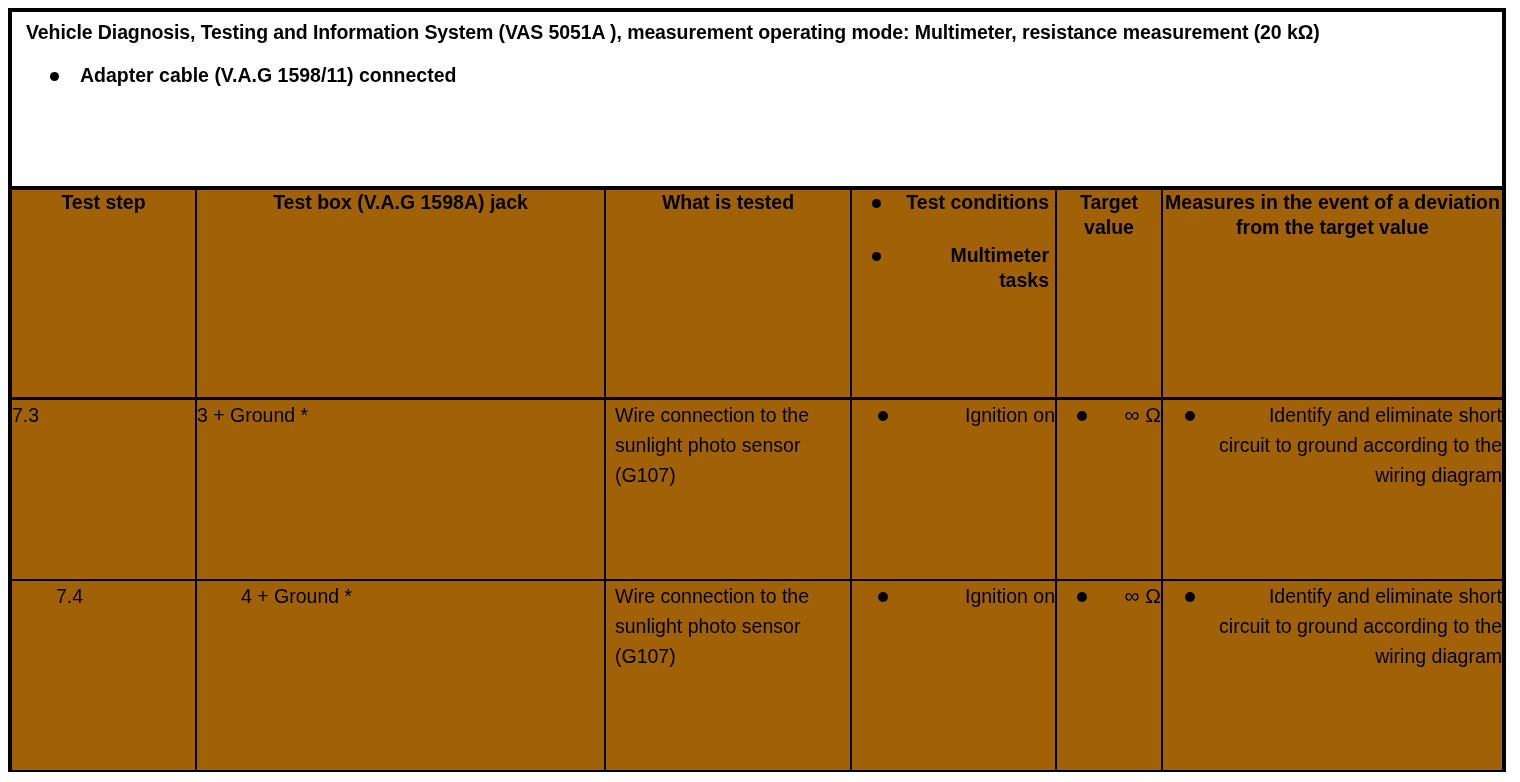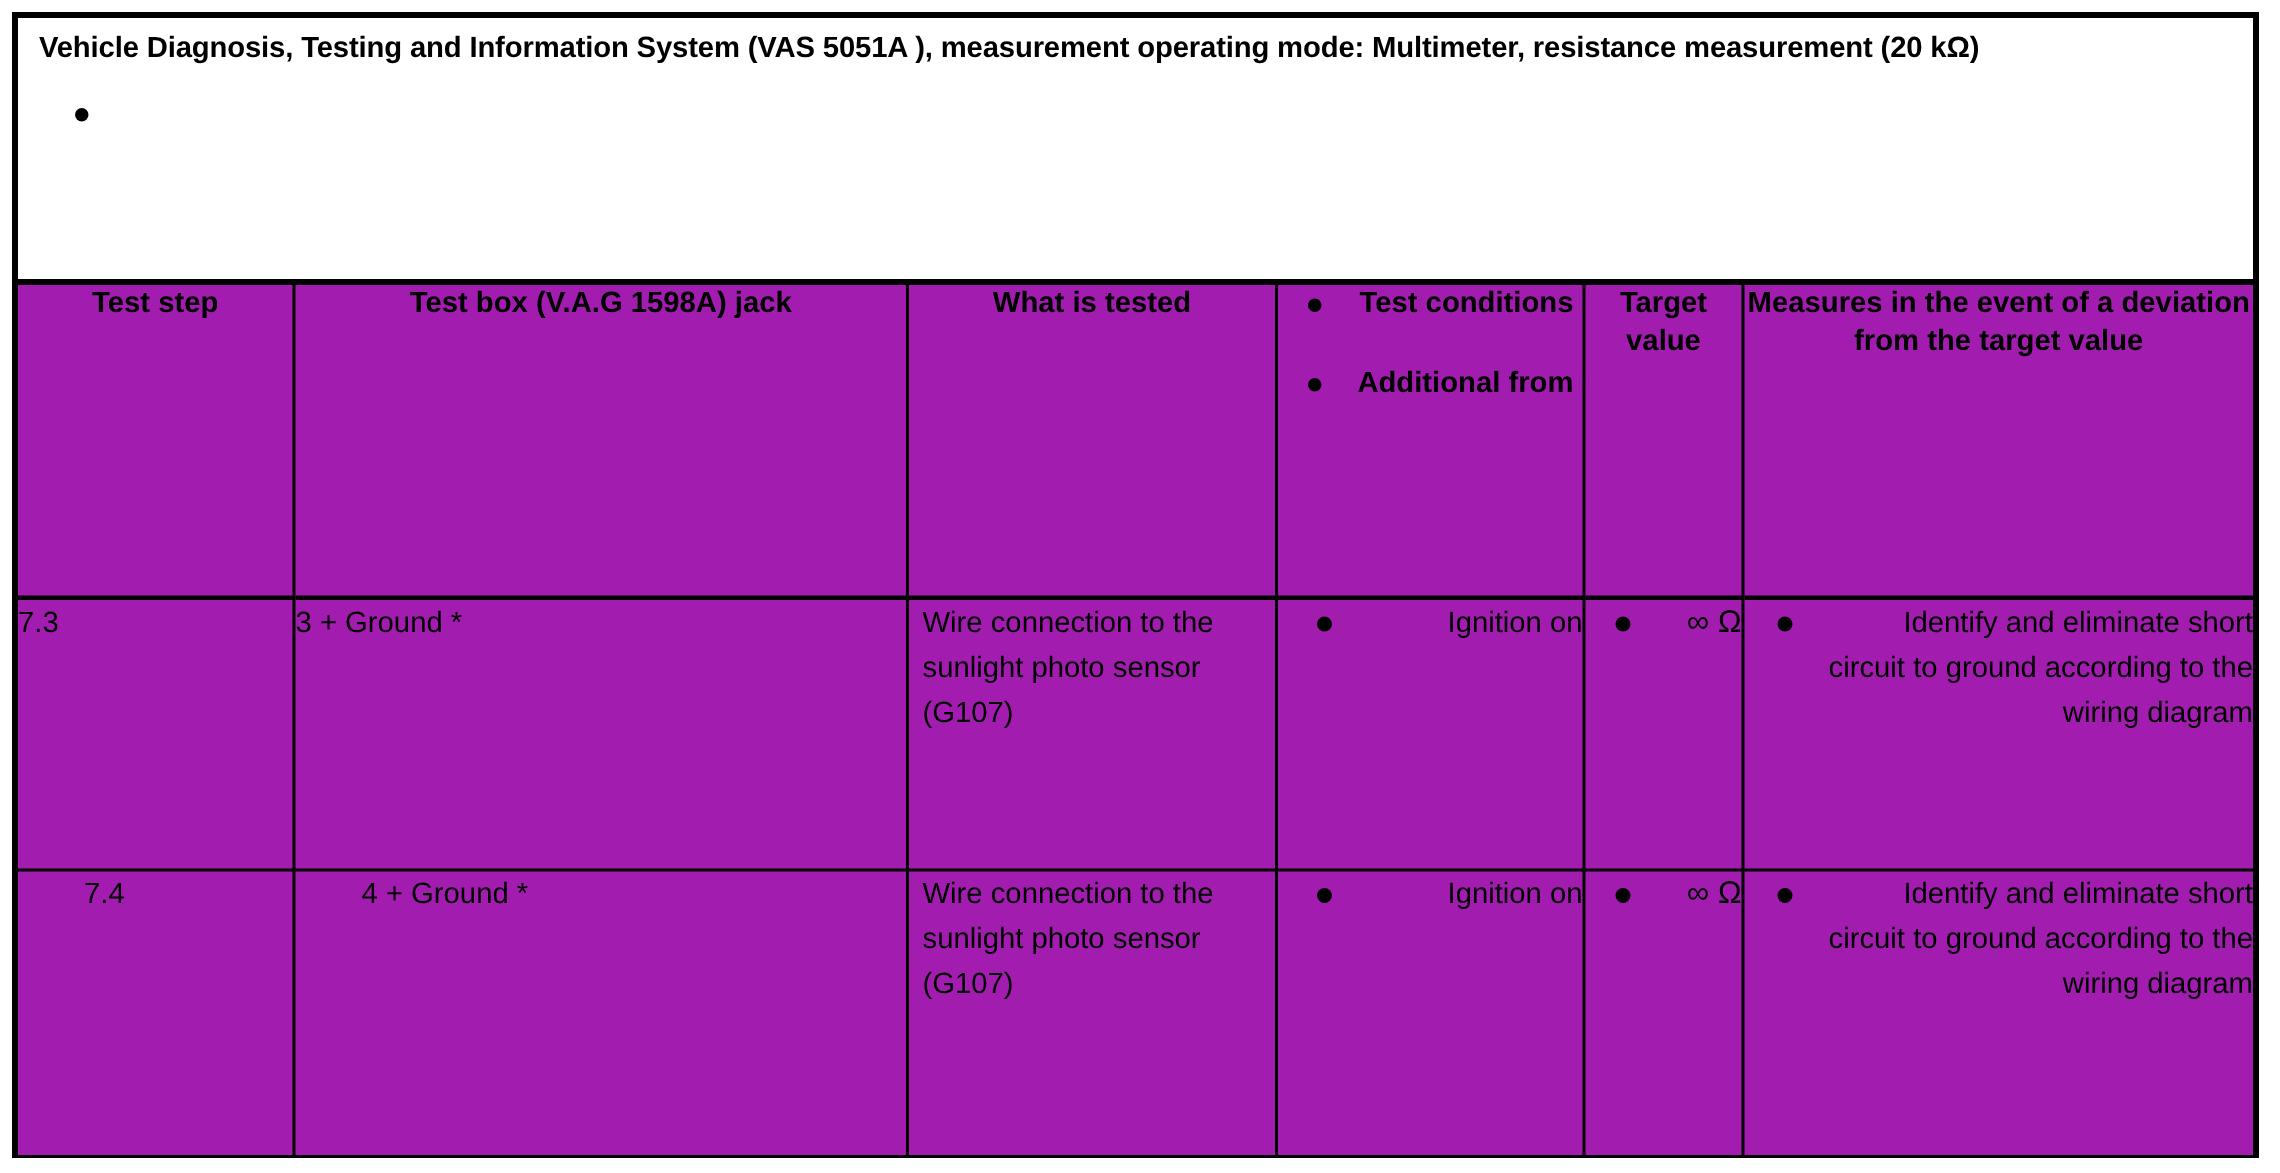--- a/index.html
+++ b/index.html
@@ -73,21 +73,21 @@
   table.vas col.c2 { width: 246px; }
   table.vas col.c3 { width: 205px; }
   table.vas col.c4 { width: 106px; }
   table.vas col.c5 { width: 340px; }
 
   table.vas td, table.vas th {
     border-left: 2px solid #000000;
     border-right: 2px solid #000000;
     vertical-align: top;
     padding: 0;
-    background: #a21caf;
+    background: #a16207;
   }
   table.vas tr.head > * { border-bottom: 3px solid #000000; }
   table.vas tr.row1 > * { border-bottom: 2px solid #000000; }
   table.vas td:first-child, table.vas th:first-child { border-left: 0; }
   table.vas td:last-child, table.vas th:last-child { border-right: 0; }
 
   .head-cell {
     height: 208px;
     font-size: 19.5px;
     font-weight: bold;
@@ -150,20 +150,21 @@
 <body>
 
 <div class="page">
 
   <div class="intro">
     <div class="intro-title">Vehicle Diagnosis, Testing and Information System (VAS 5051A ), measurement operating mode: Multimeter, resistance measurement (20 kΩ)</div>
 
     <div class="intro-bullets">
       <div class="intro-bullet">
         <span class="dot"></span>
+        <span>Adapter cable (V.A.G 1598/11) connected</span>
       </div>
     </div>
   </div>
 
   <table class="vas">
     <colgroup>
       <col class="c0">
         <col class="c1">
         <col class="c2">
       <col class="c3">
@@ -179,21 +180,21 @@
 
         <th class="head-cell">What is tested</th>
 
         <th class="head-cell bulleted">
           <div class="hb">
             <span class="dot"></span>
             <span>Test conditions</span>
           </div>
           <div class="hb">
             <span class="dot"></span>
-            <span>Additional from</span>
+            <span>Multimeter tasks</span>
           </div>
         </th>
 
         <th class="head-cell">Target value</th>
 
         <th class="head-cell">Measures in the event of a deviation from the target value</th>
       </tr>
     </thead>
 
     <tbody>

